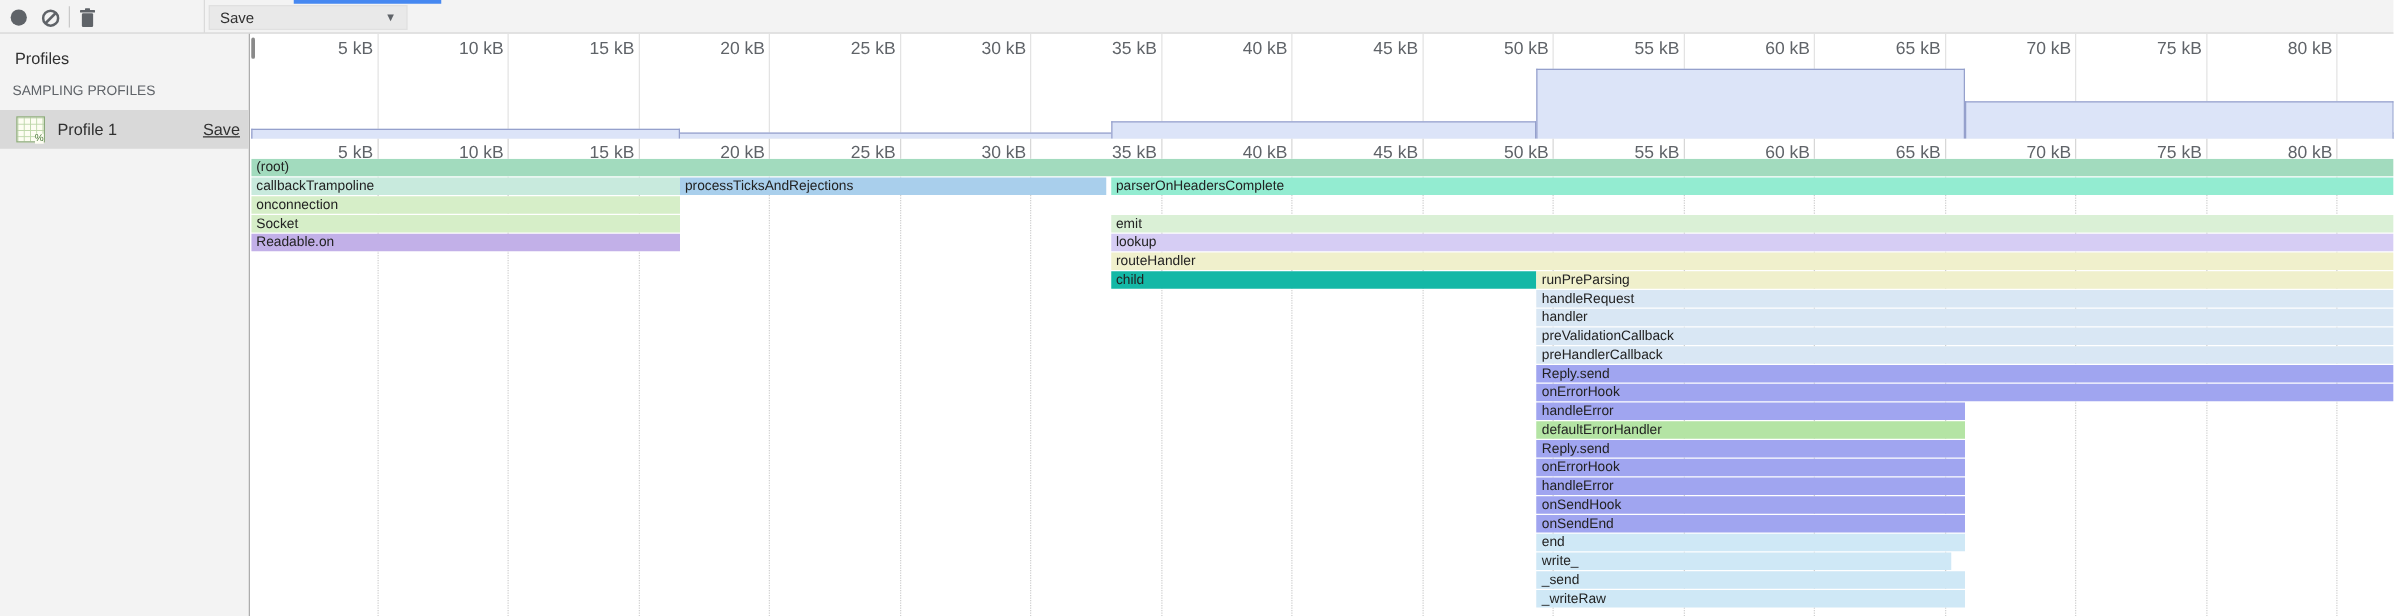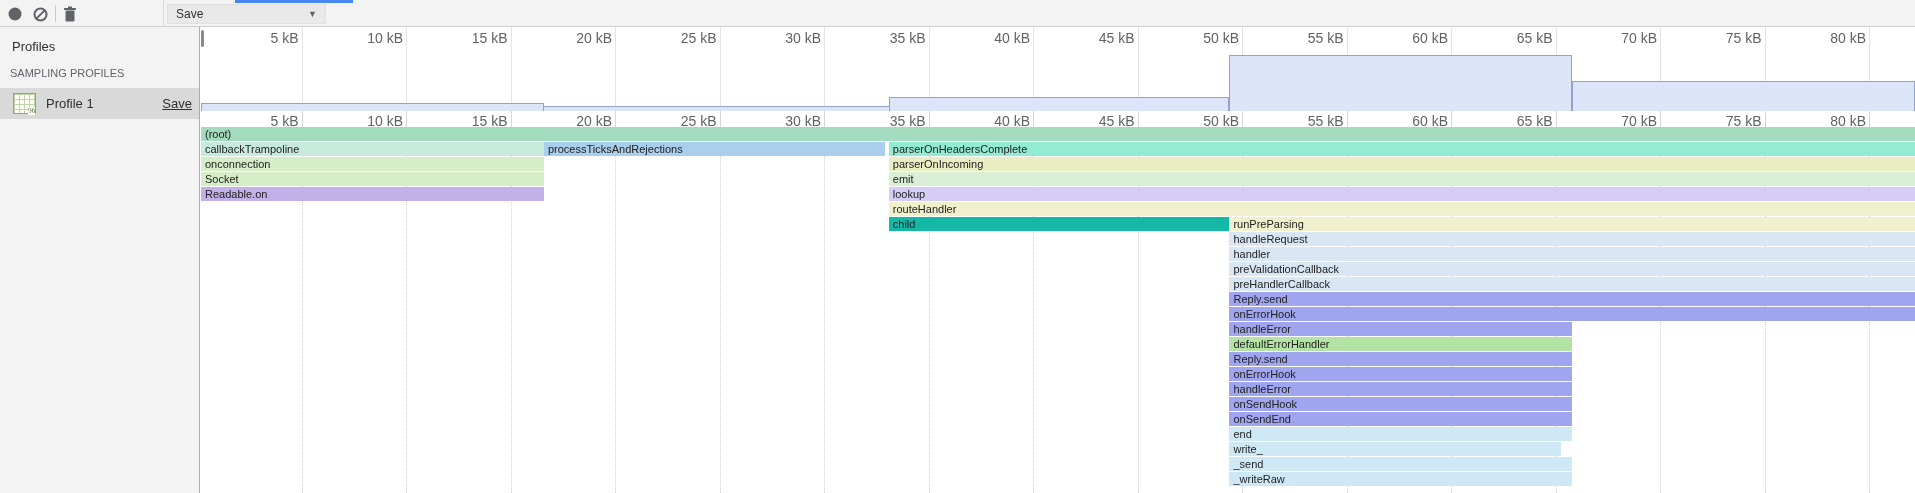--- a/index.html
+++ b/index.html
@@ -183,21 +183,20 @@
         <div class="fl-grid" style="left: 1250px;"></div>
         <div class="fl-grid" style="left: 1354.5px;"></div>
         <div class="fl-grid" style="left: 1459px;"></div>
         <div class="fl-grid" style="left: 1563.5px;"></div>
         <div class="fl-grid" style="left: 1668px;"></div>
         <div class="bar" style="left: 0px; width: 1713.98px; top: 0px; height: 14px; background: rgb(162, 219, 190);">(root)</div>
         <div class="bar" style="left: 0px; width: 342.94px; top: 15px; height: 14px; background: rgb(200, 234, 221);">callbackTrampoline</div>
         <div class="bar" style="left: 342.94px; width: 340.67px; top: 15px; height: 14px; background: rgb(169, 207, 236);">processTicksAndRejections</div>
         <div class="bar" style="left: 687.79px; width: 1026.19px; top: 15px; height: 14px; background: rgb(147, 236, 209);">parserOnHeadersComplete</div>
         <div class="bar" style="left: 0px; width: 342.94px; top: 30px; height: 14px; background: rgb(214, 238, 200);">onconnection</div>
-        <div class="bar" style="left: 687.79px; width: 1026.19px; top: 30px; height: 14px; background: rgb(233, 238, 194);">parserOnIncoming</div>
         <div class="bar" style="left: 0px; width: 342.94px; top: 45px; height: 14px; background: rgb(214, 238, 200);">Socket</div>
         <div class="bar" style="left: 687.79px; width: 1026.19px; top: 45px; height: 14px; background: rgb(218, 240, 214);">emit</div>
         <div class="bar" style="left: 0px; width: 342.94px; top: 60px; height: 14px; background: rgb(194, 176, 232);">Readable.on</div>
         <div class="bar" style="left: 687.79px; width: 1026.19px; top: 60px; height: 14px; background: rgb(214, 205, 244);">lookup</div>
         <div class="bar" style="left: 687.79px; width: 1026.19px; top: 75px; height: 14px; background: rgb(240, 240, 204);">routeHandler</div>
         <div class="bar dotted" style="left: 687.79px; width: 340.67px; top: 90px; height: 14px; background: #14b8a6;">child</div>
         <div class="bar" style="left: 1028.46px; width: 685.52px; top: 90px; height: 14px; background: rgb(240, 240, 204);">runPreParsing</div>
         <div class="bar" style="left: 1028.46px; width: 685.52px; top: 105px; height: 14px; background: rgb(217, 231, 244);">handleRequest</div>
         <div class="bar" style="left: 1028.46px; width: 685.52px; top: 120px; height: 14px; background: rgb(217, 231, 244);">handler</div>
         <div class="bar" style="left: 1028.46px; width: 685.52px; top: 135px; height: 14px; background: rgb(217, 231, 244);">preValidationCallback</div>

